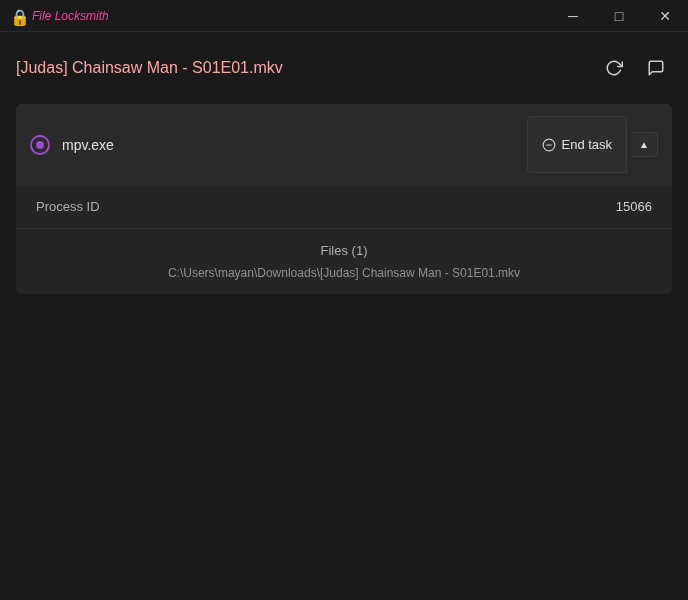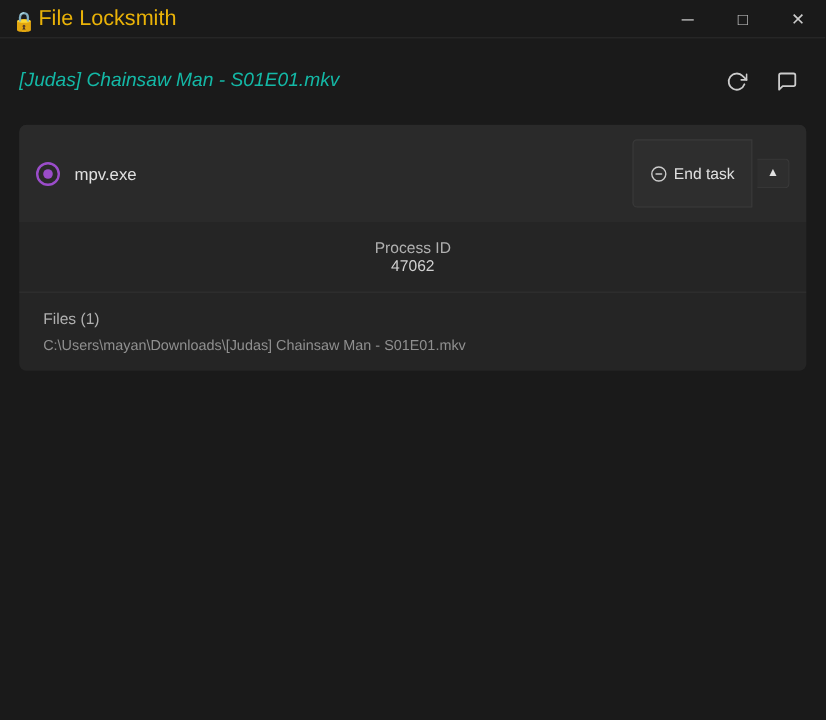--- a/index.html
+++ b/index.html
@@ -29,22 +29,23 @@
       align-items: center;
       gap: 6px;
     }
 
     .title-bar-icon {
       width: 16px;
       height: 16px;
     }
 
     .title-bar-text {
-      font-size: 18px;
-      color: #eab308;
+      font-size: 12px;
+      color: #ec4899;
+      font-style: italic;
     }
 
     .title-bar-controls {
       display: flex;
       height: 32px;
     }
 
     .title-bar-btn {
       width: 46px;
       height: 32px;
@@ -65,22 +66,21 @@
     .file-header {
       display: flex;
       align-items: center;
       justify-content: space-between;
       margin-bottom: 20px;
     }
 
     .file-title {
       font-size: 16px;
       font-weight: 500;
-      color: #14b8a6;
-      font-style: italic;
+      color: #fca5a5;
     }
 
     .header-actions {
       display: flex;
       align-items: center;
       gap: 10px;
     }
 
     .action-icon-btn {
       background: transparent;
@@ -173,35 +173,35 @@
       justify-content: center;
       font-size: 12px;
     }
 
     .info-row {
       display: flex;
       align-items: center;
       justify-content: space-between;
       padding: 14px 20px;
       border-bottom: 1px solid #303030;
-      flex-direction: column;
     }
 
     .info-label {
       font-size: 13px;
       color: #b0b0b0;
     }
 
     .info-value {
       font-size: 13px;
       color: #d0d0d0;
     }
 
     .files-section {
       padding: 14px 20px;
+      text-align: center;
     }
 
     .files-label {
       font-size: 13px;
       color: #b0b0b0;
       margin-bottom: 8px;
     }
 
     .file-path {
       font-size: 12px;
@@ -260,21 +260,21 @@
           <span>End task</span>
         </button>
         <button class="end-task-chevron">
           <span style="font-size:10px;">▲</span>
         </button>
       </div>
     </div>
 
     <div class="info-row">
       <span class="info-label">Process ID</span>
-      <span class="info-value">47062</span>
+      <span class="info-value">15066</span>
     </div>
 
 
     <div class="files-section">
       <div class="files-label">Files (1)</div>
       <div class="file-path">C:\Users\mayan\Downloads\[Judas] Chainsaw Man - S01E01.mkv</div>
     </div>
 
   </div>
 </div>

